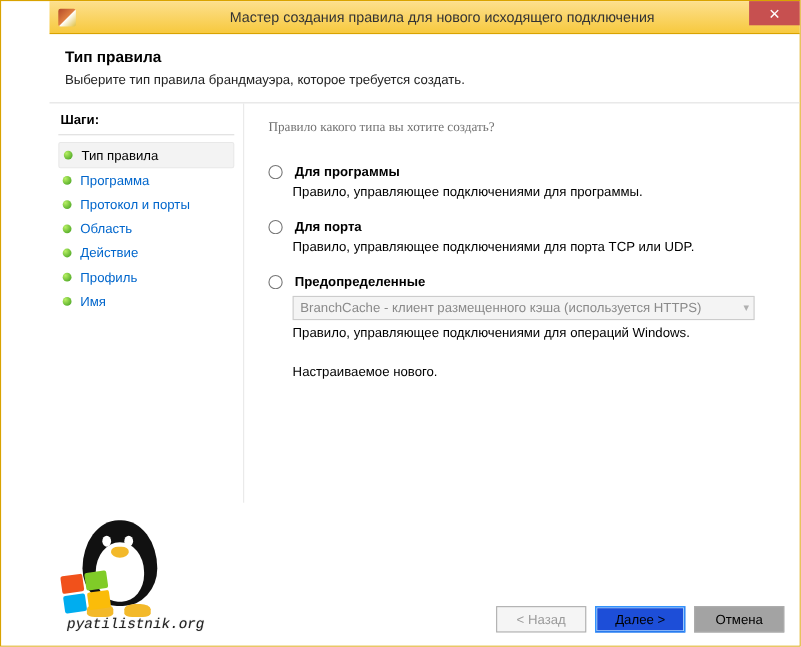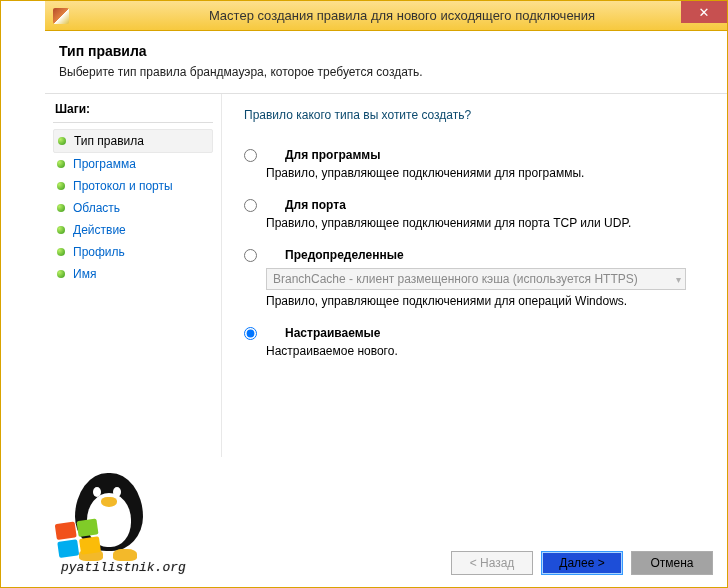--- a/index.html
+++ b/index.html
@@ -104,30 +104,31 @@
   }
   .main {
     flex: 1;
     padding: 14px 22px 10px 22px;
     border-left: 1px solid #e8e8e8;
     display: flex;
     flex-direction: column;
   }
   .question {
     font-size: 12px;
-    color: #0c4a6e;
+    color: #737373;
     margin-bottom: 26px;
+    font-family: Liberation Serif, serif;
   }
   .option {
     margin-bottom: 18px;
   }
   .option .row {
     display: flex;
     align-items: center;
-    gap: 24px;
+    gap: 7px;
   }
   .option input[type=radio] {
     margin: 0 4px 0 0;
     width: 13px; height: 13px;
   }
   .option label {
     font-weight: bold;
     font-size: 12px;
   }
   .option .desc {
@@ -293,24 +294,20 @@
           <label>Предопределенные</label>
         </div>
         <div class="combo">
           <span>BranchCache - клиент размещенного кэша (используется HTTPS)</span>
           <span class="arrow">▾</span>
         </div>
         <div class="desc">Правило, управляющее подключениями для операций Windows.</div>
       </div>
 
       <div class="option">
-        <div class="row">
-          <input type="radio" name="ruletype" checked="" style="">
-          <label>Настраиваемые</label>
-        </div>
         <div class="desc">Настраиваемое нового.</div>
       </div>
 
     </div>
   </div>
 
   <div class="footer">
     <div class="logo">
       <div class="penguin-body"></div>
       <div class="penguin-belly"></div>

